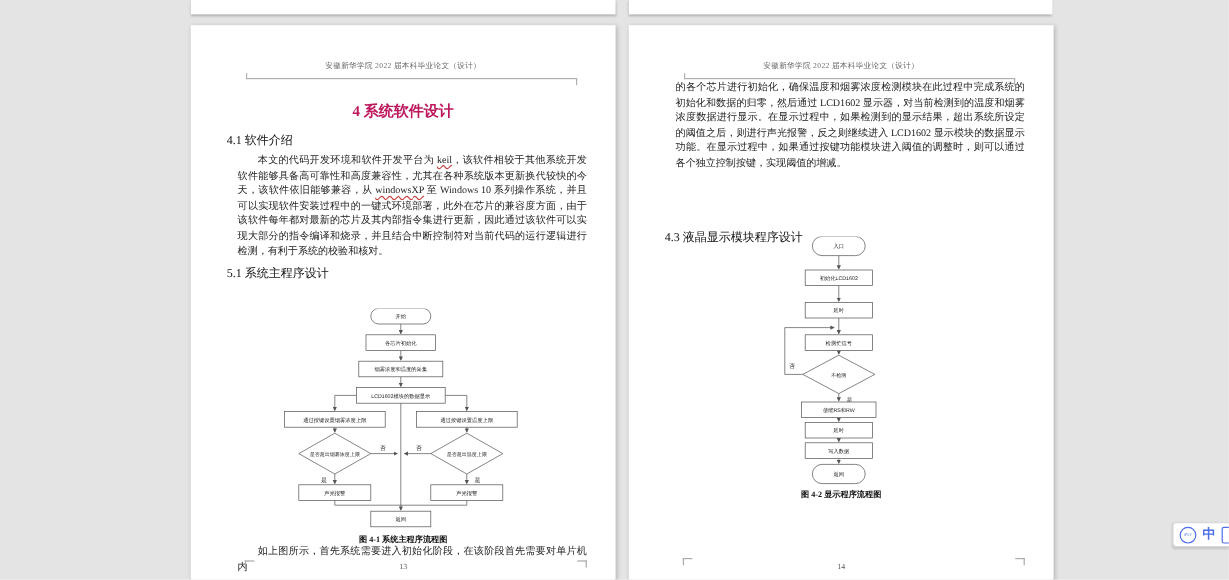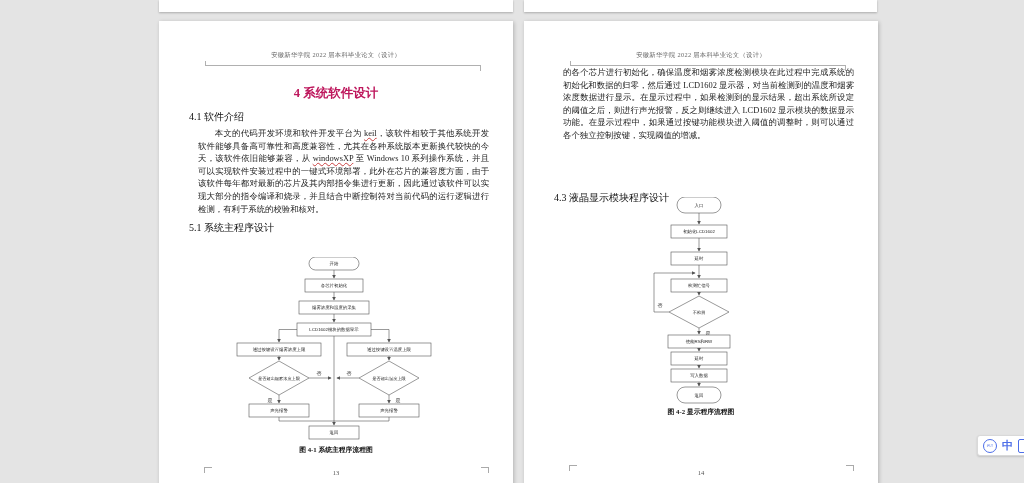--- a/index.html
+++ b/index.html
@@ -131,20 +131,21 @@
         <rect x="200" y="147" width="60" height="13"></rect>
         <text x="230" y="155.4" class="nt">声光报警</text>
       </g>
       <g>
         <rect x="150" y="169" width="50" height="13"></rect>
         <text x="175" y="177.4" class="nt">返回</text>
       </g>
     </svg>
 
     <div class="cap" style="top:424px;">图 4-1 系统主程序流程图</div>
+    <p class="para ind" style="top:433px;">如上图所示，首先系统需要进入初始化阶段，在该阶段首先需要对单片机内</p>
     <div class="cornerL"></div>
     <div class="cornerR"></div>
     <div class="pnum">13</div>
   </div>
 
   <div class="pg" style="left:524px;">
     <div class="hdr">安徽新华学院 2022 届本科毕业论文（设计）</div>
     <div class="hline"></div>
     <div class="tickL"></div>
     <div class="tickR"></div>

